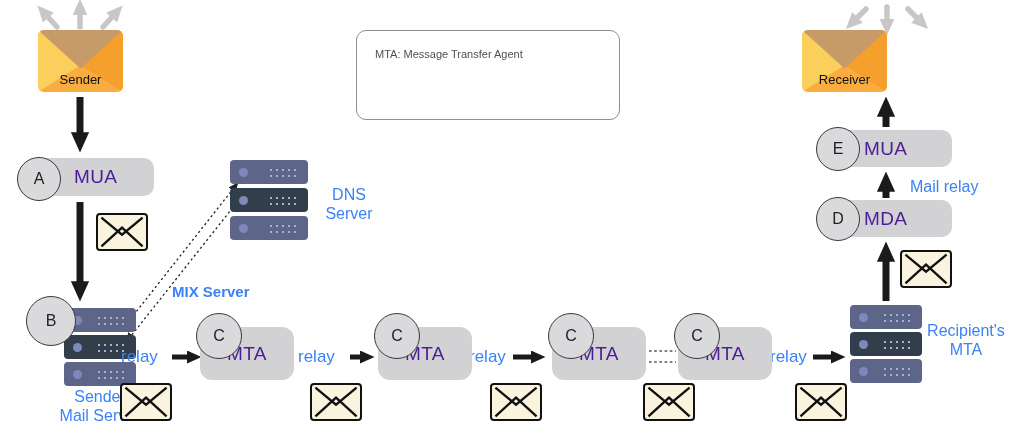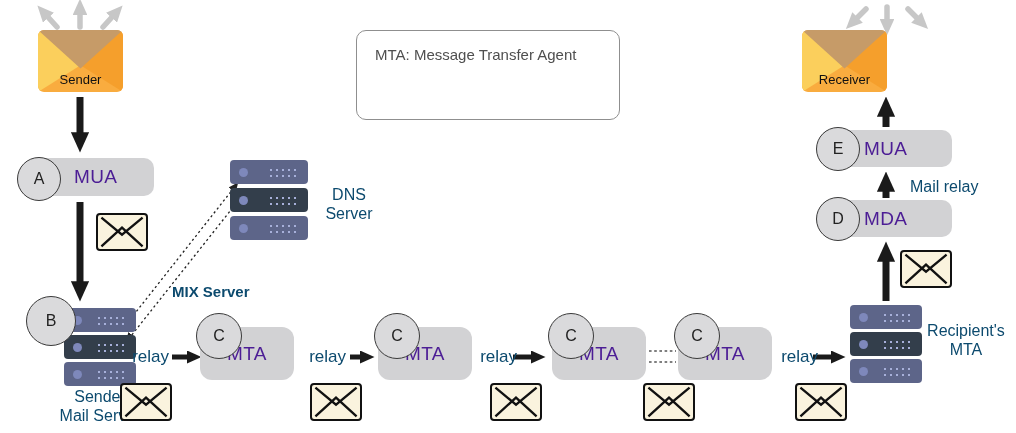--- a/index.html
+++ b/index.html
@@ -33,29 +33,29 @@
   
   .bigenv{position:absolute;width:85px;height:62px;border-radius:6px;background:#f9ac3f;overflow:hidden;}
   .fold{position:absolute;inset:0;}
   .fold.left{background:#fbcf5c;clip-path:polygon(0 0,58% 50%,0 100%);}
   .fold.right{background:#f59f2c;clip-path:polygon(100% 0,42% 50%,100% 100%);}
   .flap{position:absolute;inset:0;background:#c69b68;clip-path:polygon(0 0,100% 0,50% 62%);}
   .bigenv-label{position:absolute;left:0;right:0;bottom:5px;text-align:center;
     font-size:13px;font-weight:500;color:#111;z-index:3;}
 
   
-  .txt{position:absolute;font-size:16px;color:#0c4a6e;line-height:1.18;}
+  .txt{position:absolute;font-size:16px;color:#3b82f6;line-height:1.18;}
   .txt.center{text-align:center;}
-  .relay{font-size:17px;width:48px;text-align:right;}
+  .relay{font-size:17px;width:48px;text-align:left;}
   .mix{font-size:15px;font-weight:600;}
 
   
   .legend{position:absolute;left:356px;top:30px;width:264px;height:90px;box-sizing:border-box;
     background:#fff;border:1.5px solid #8f8f8f;border-radius:10px;padding:12px 0 0 18px;}
-  .legend div{font-size:15px;color:#4f4f4f;line-height:23px;white-space:nowrap;}
+  .legend div{font-size:11px;color:#4f4f4f;line-height:23px;white-space:nowrap;}
 </style>
 </head>
 <body>
 
 <div class="canvas">
 
   <svg class="layer">
     <defs>
       <marker id="mBlack" markerWidth="2.9" markerHeight="2.6" refX="0.4" refY="1.3" orient="auto">
         <path d="M0,0 L2.9,1.3 L0,2.6 z" fill="#1a1a1a"></path>

